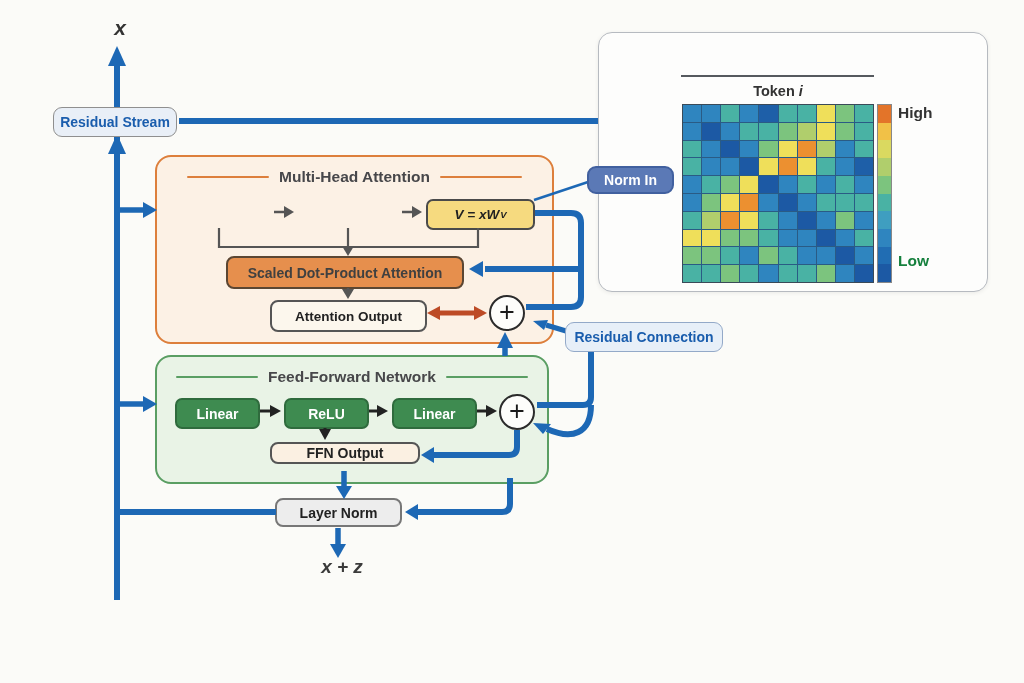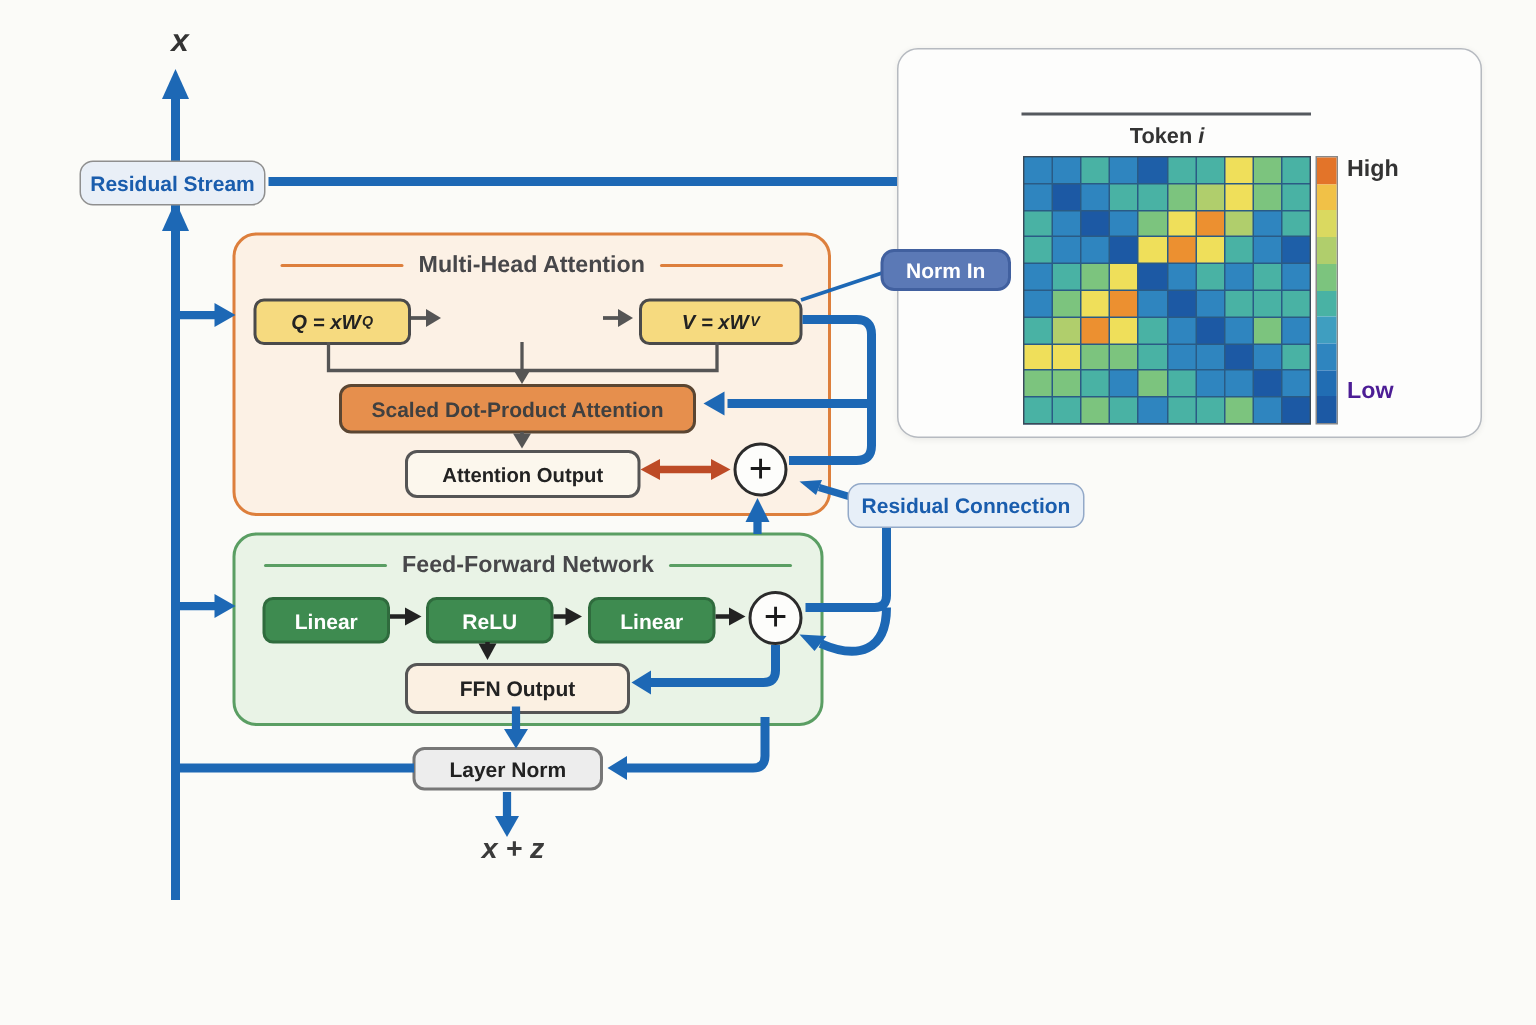--- a/index.html
+++ b/index.html
@@ -24,21 +24,21 @@
     font-size:13.5px;font-style:italic;top:42px;}
   .qkv sup{font-size:9.5px;margin-left:1px;}
   #q-box{left:12px;} #k-box{left:140px;} #v-box{left:269px;width:109px;}
   #scaled-box{left:69px;top:99px;width:238px;height:33px;background:#e68f4d;border:2px solid #5b4632;
     border-radius:8px;font-size:14px;color:#404040;}
   #attn-out-box{left:113px;top:143px;width:157px;height:32px;background:#fcf7ed;border:2px solid #555;
     border-radius:8px;font-size:13.5px;}
   .greenbox{width:85px;height:31px;background:#3e8b50;border:2px solid #2f6b3d;border-radius:7px;
     color:#fff;font-size:14px;top:41px;}
   #lin1-box{left:18px;} #relu-box{left:127px;} #lin2-box{left:235px;}
-  #ffn-out-box{left:113px;top:85px;width:150px;height:34px;background:#fbf0e2;border:2px solid #555;
+  #ffn-out-box{left:113px;top:85px;width:150px;height:22px;background:#fbf0e2;border:2px solid #555;
     border-radius:8px;font-size:14px;}
   #layer-norm-box{left:275px;top:498px;width:127px;height:29px;background:#ededed;border:2px solid #777;
     border-radius:8px;font-size:14px;z-index:3;}
   .pluscircle{position:absolute;width:36px;height:36px;border-radius:50%;background:#fdfdfb;
     border:2.5px solid #2b2b2b;display:flex;align-items:center;justify-content:center;
     font-size:27px;font-weight:400;color:#1a1a1a;z-index:7;line-height:1;padding-bottom:2px;box-sizing:border-box;}
   #plus1{left:489px;top:295px;} #plus2{left:499px;top:394px;}
   .calloutblue{position:absolute;display:flex;align-items:center;justify-content:center;
     font-weight:bold;border-radius:9px;z-index:7;box-sizing:border-box;}
   #residual-stream-box{left:53px;top:107px;width:124px;height:30px;background:#e9eff7;
@@ -58,21 +58,21 @@
   #panel-underline{position:absolute;left:82px;top:42px;width:193px;height:2px;background:#55595e;}
   #token-label{position:absolute;left:83px;top:50px;width:192px;text-align:center;font-size:14.5px;
     color:#333;font-weight:600;}
   #token-label .var{font-style:italic;}
   #heatmap-grid{position:absolute;left:83px;top:71px;width:192px;height:179px;display:grid;
     gap:1px;background:#2a5b85;border:1.5px solid #3a4a58;box-sizing:border-box;}
   #colorbar{position:absolute;left:278px;top:71px;width:15px;height:179px;display:flex;
     flex-direction:column;border:1px solid #888;box-sizing:border-box;}
   #colorbar div{flex:1;}
   #high-label{position:absolute;left:299px;top:71px;font-size:15.5px;font-weight:600;color:#333;}
-  #low-label{position:absolute;left:299px;top:219px;font-size:15.5px;font-weight:600;color:#4c1d95;text-align:center;}
+  #low-label{position:absolute;left:299px;top:219px;font-size:15.5px;font-weight:600;color:#15803d;text-align:center;}
   #svg-front{z-index:6;}
 </style>
 </head>
 <body>
 
 <div id="stage">
 
   <svg class="layer" id="svg-behind">
     <path d="M 117,600 L 117,62" stroke="#1d68b5" stroke-width="6" fill="none"></path>
     <polygon points="108,66 126,66 117,46" fill="#1d68b5"></polygon>
@@ -84,24 +84,20 @@
 
   <div class="calloutblue" id="residual-stream-box">
     <span>Residual Stream</span>
   </div>
 
   <div class="bigbox" id="mha-box">
     <div class="boxtitle">
       <span class="titleline"></span>
       <span>Multi-Head Attention</span>
       <span class="titleline"></span>
-    </div>
-    <div class="node qkv" id="q-box">
-      <span>Q = xW</span>
-        <sup>Q</sup>
     </div>
     <div class="node qkv" id="v-box">
       <span>V = xW</span>
         <sup>V</sup>
     </div>
     <div class="node" id="scaled-box">
       <span>Scaled Dot-Product Attention</span>
     </div>
     <div class="node" id="attn-out-box">
       <span>Attention Output</span>

